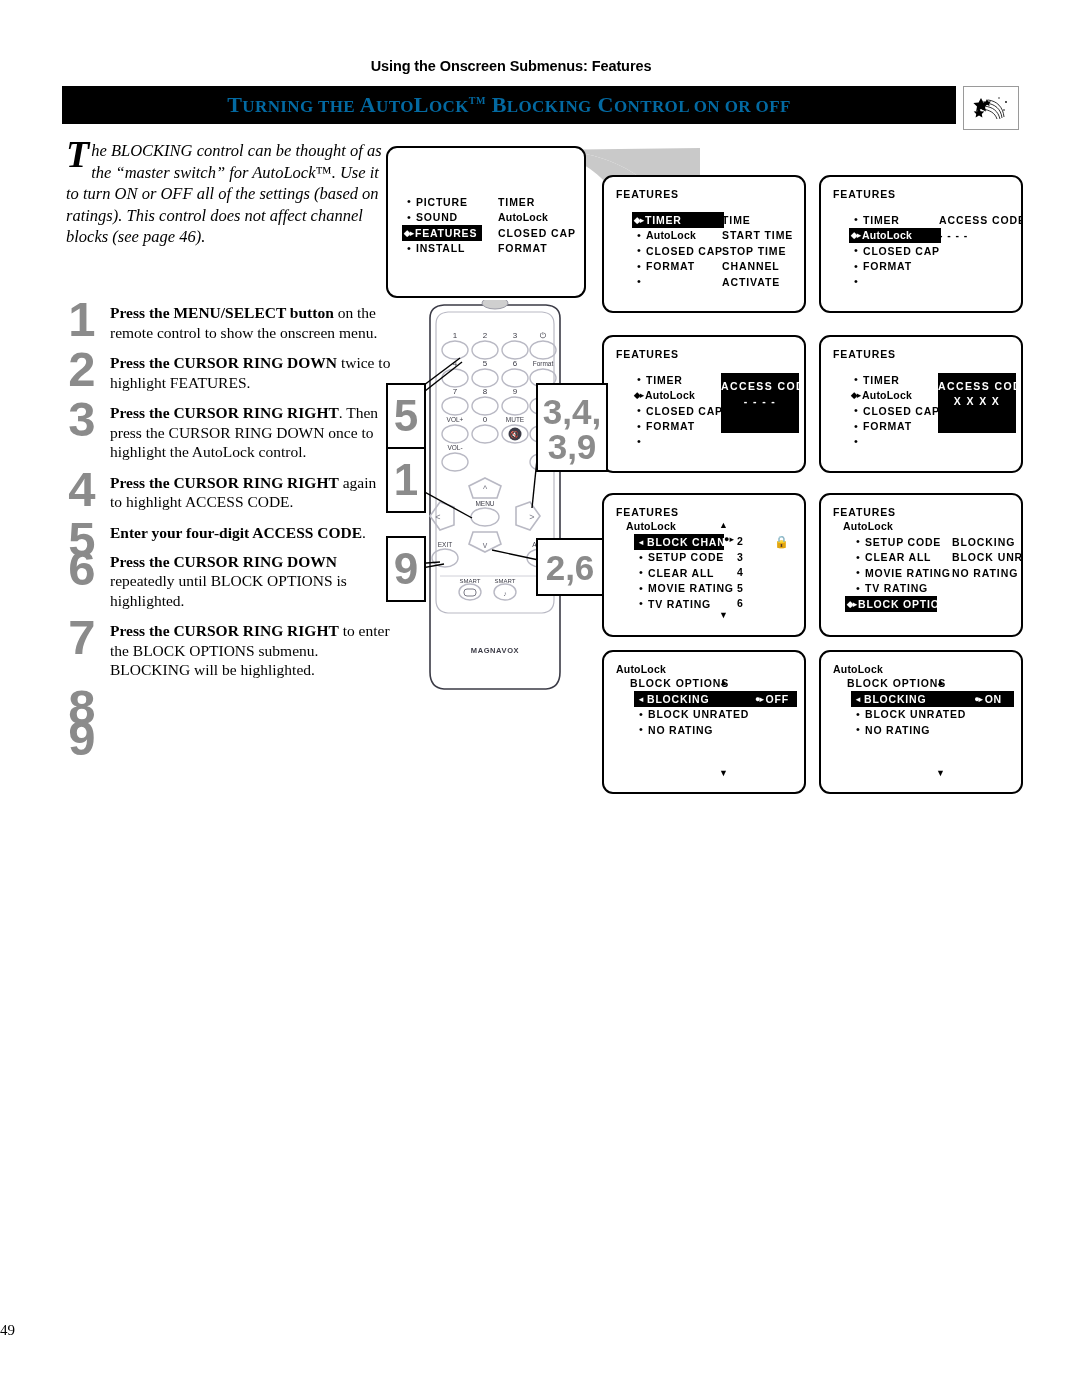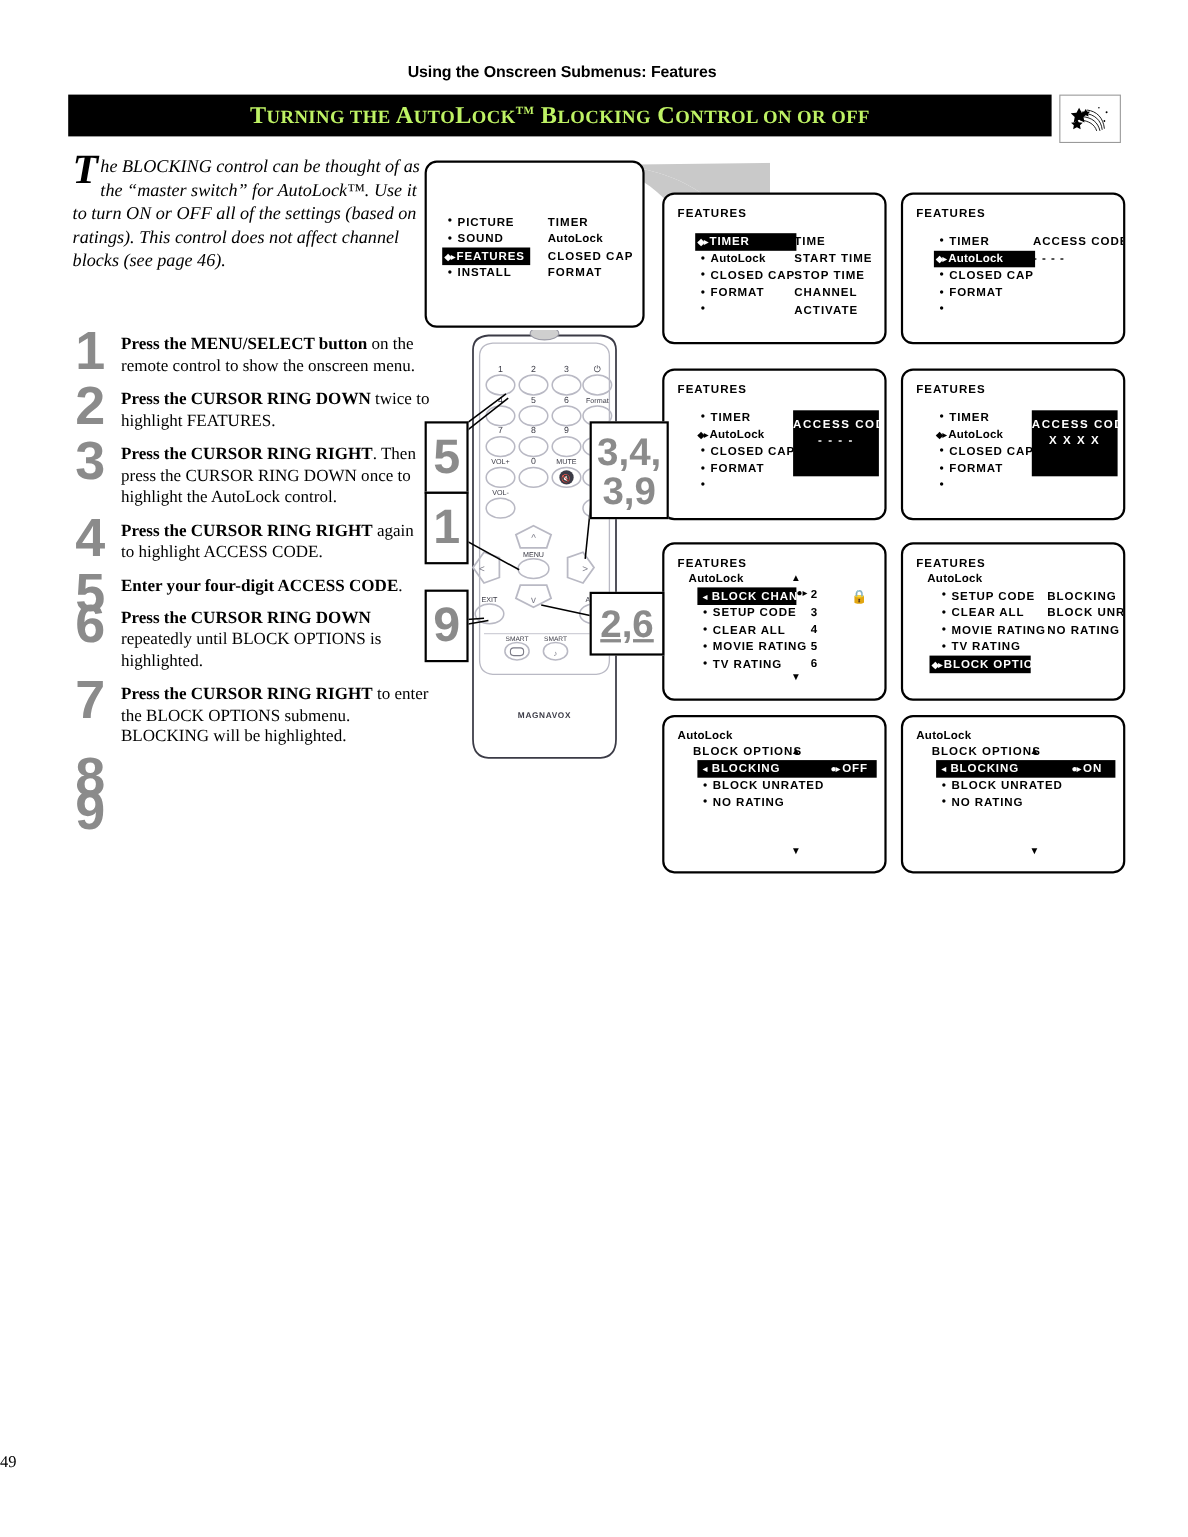--- a/index.html
+++ b/index.html
@@ -11,21 +11,21 @@
   .page{position:absolute;left:0;top:0;width:1080px;height:1397px;}
 
   
   .running-head{
     position:absolute;left:0;top:58px;width:1022px;text-align:center;
     font-family:"Liberation Sans", sans-serif;
     font-weight:bold;font-size:14.5px;color:#000;letter-spacing:-0.1px;
   }
   .title-bar{
     position:absolute;left:62px;top:86px;width:894px;height:38px;
-    background:#000;color:#bef264;
+    background:#000;color:#0369a1;
     display:flex;align-items:center;justify-content:center;
   }
   .title-text{
     font-family:"Liberation Serif", serif;
     font-weight:bold;font-size:22px;letter-spacing:0.4px;
     white-space:nowrap;
   }
   .title-text .sc{font-size:17px;}
   .title-text sup{font-size:10px;vertical-align:super;}
   .logo-box{
@@ -63,21 +63,21 @@
     font-family:"Liberation Sans", sans-serif;
     font-weight:bold;color:#8b8b8b;
     display:flex;align-items:center;justify-content:center;
     line-height:1;
   }
   .callout.c5{left:386px;top:383px;width:36px;height:62px;font-size:44px;z-index:4;}
   .callout.c1{left:386px;top:447px;width:36px;height:62px;font-size:44px;z-index:4;}
   .callout.c9{left:386px;top:536px;width:36px;height:62px;font-size:44px;z-index:4;}
   .callout.c34{left:536px;top:383px;width:68px;height:83px;font-size:35px;z-index:4;
     flex-direction:column;padding-top:2px;}
-  .callout.c26{left:536px;top:538px;width:64px;height:54px;font-size:35px;z-index:4;text-decoration:underline;}
+  .callout.c26{left:536px;top:538px;width:64px;height:54px;font-size:35px;z-index:4;}
 
   
   .screen{
     position:absolute;background:#fff;border:2px solid #000;border-radius:11px;
     font-family:"Liberation Sans", sans-serif;
     color:#000;overflow:hidden;
   }
   .scr-title{
     position:absolute;font-size:10.5px;font-weight:bold;letter-spacing:0.9px;
   }

